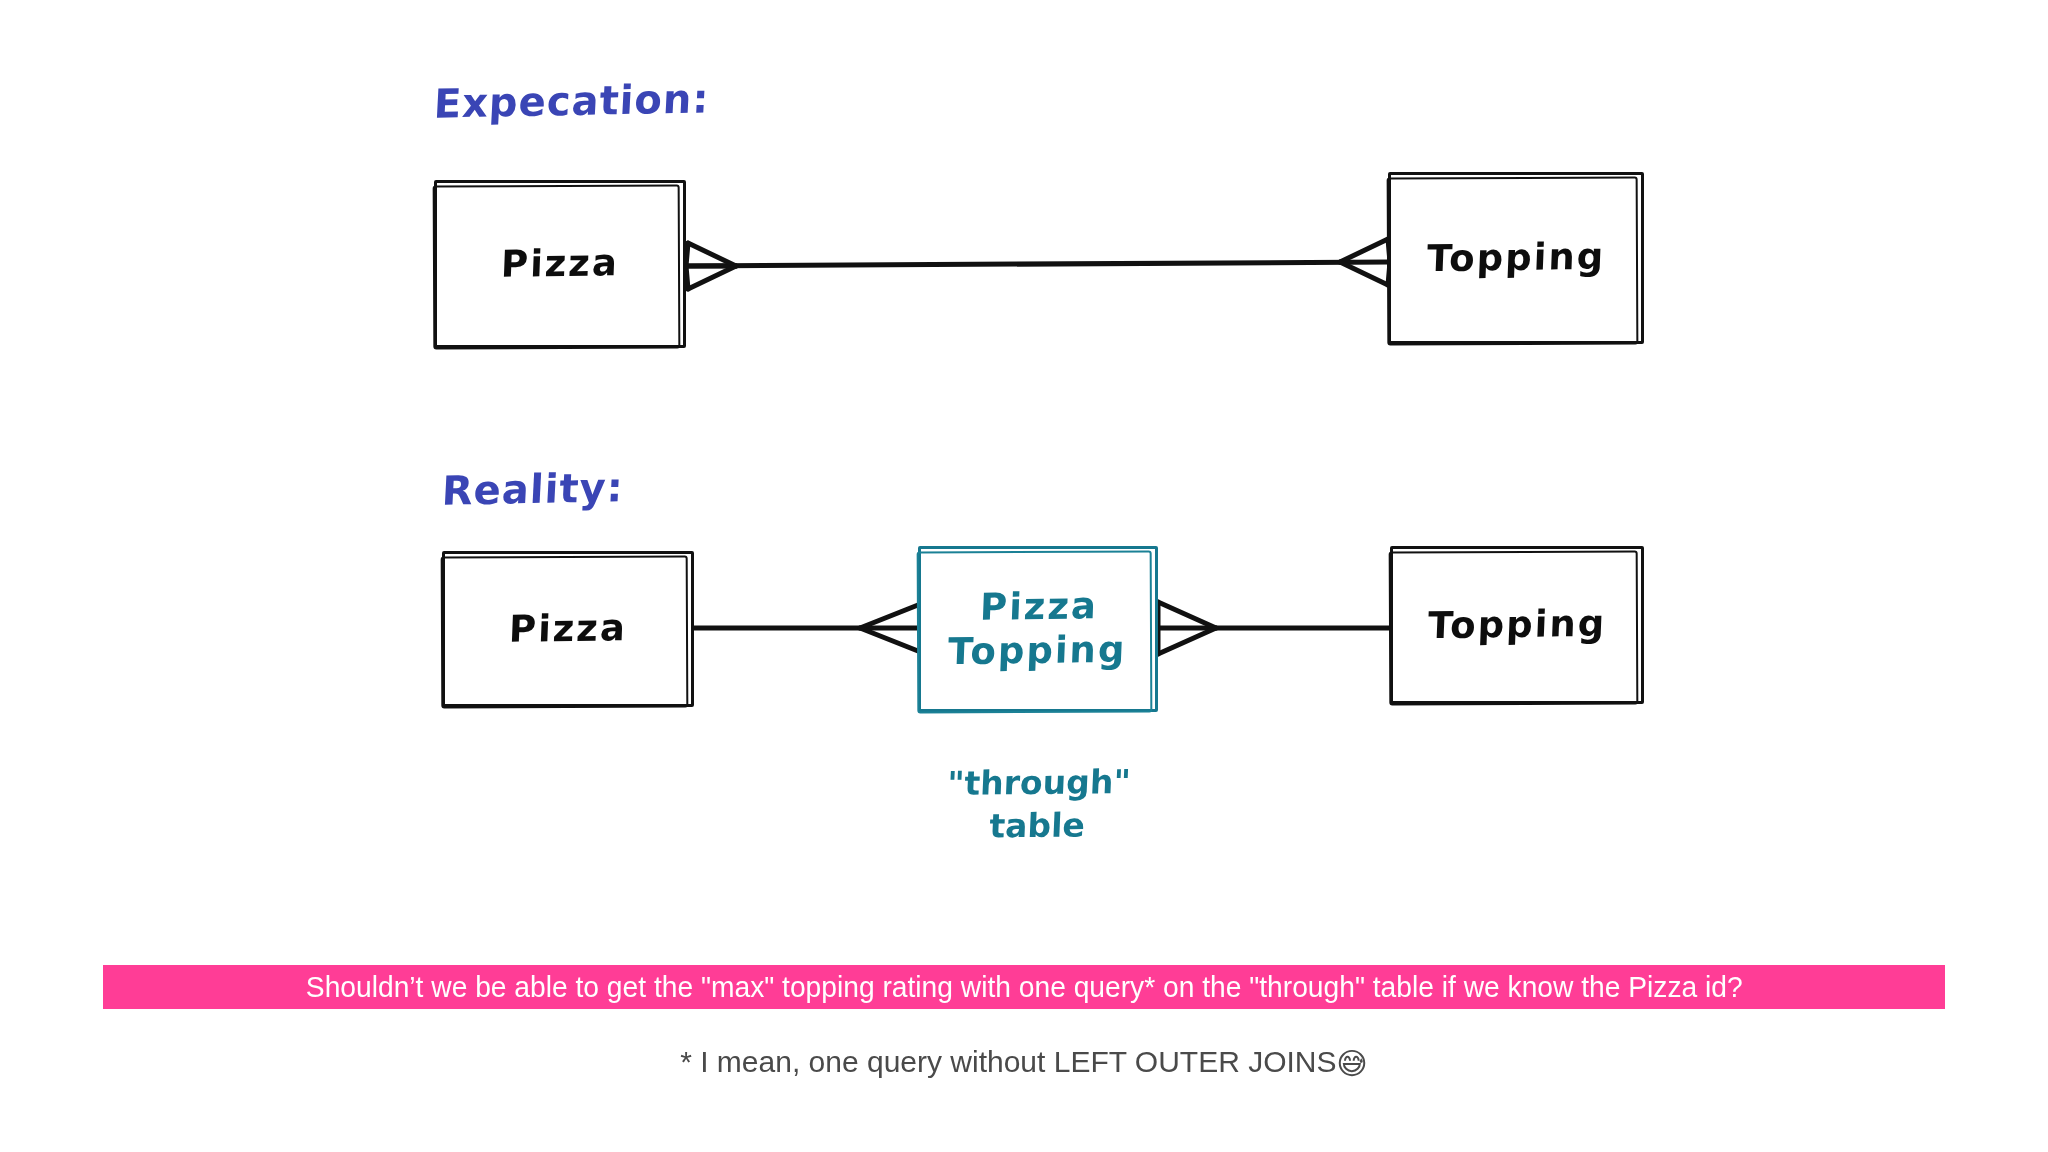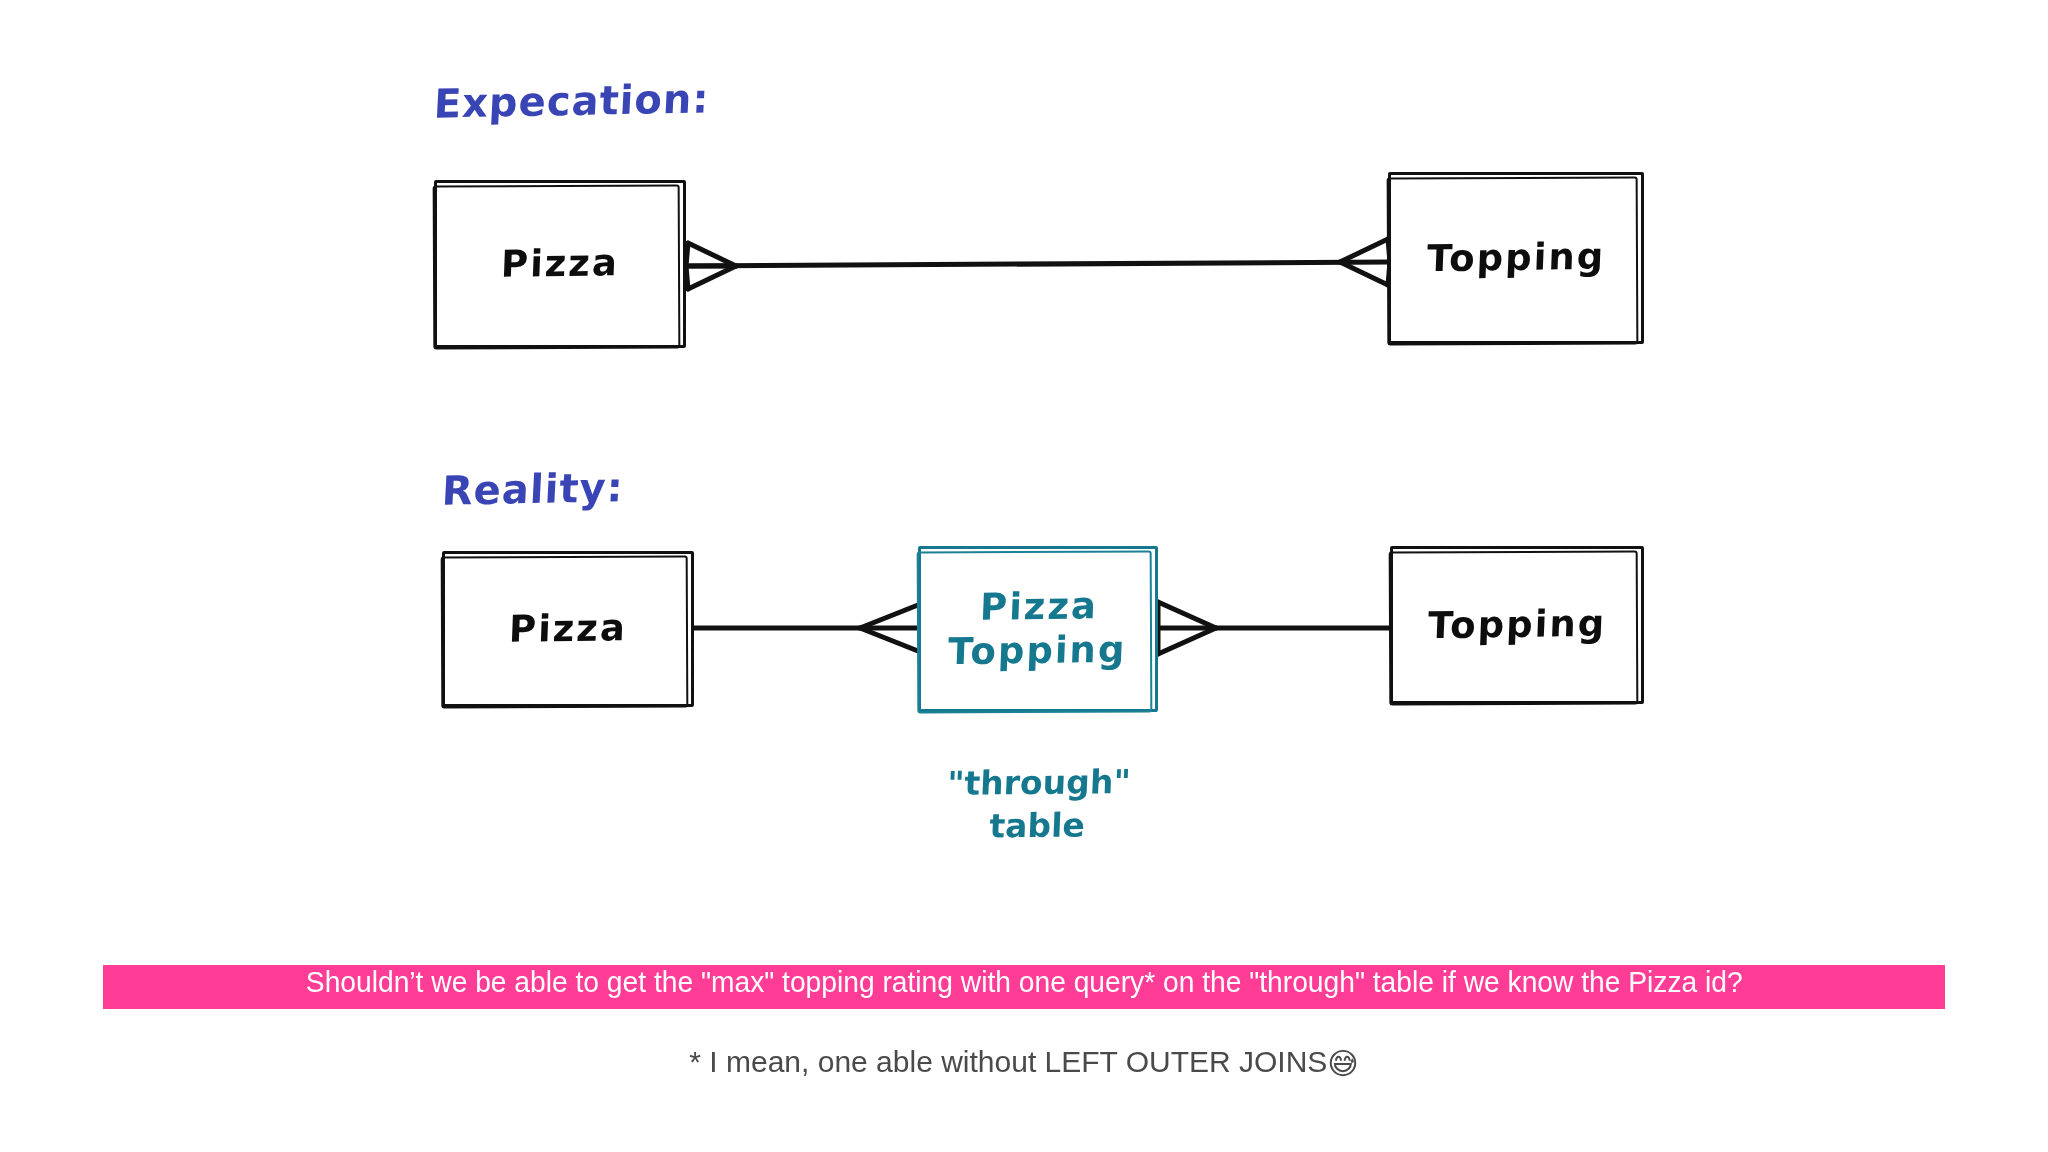--- a/index.html
+++ b/index.html
@@ -116,20 +116,21 @@
 
   
   #question-banner {
     position: absolute;
     left: 103px;
     top: 965px;
     width: 1842px;
     height: 44px;
     background: #ff3d96;
     display: flex;
+    align-items: center;
     justify-content: center;
   }
   #question-banner .qtext {
     color: #ffffff;
     font-family: "Liberation Sans", sans-serif;
     font-size: 30px;
     font-weight: 400;
     white-space: nowrap;
     transform: scaleX(0.94);
   }
@@ -218,16 +219,16 @@
   </div>
 
   <div id="caption-through">"through"
 table</div>
 
   <div id="question-banner">
     <span class="qtext">Shouldn’t we be able to get the "max" topping rating with one query* on the "through" table if we know the Pizza id?</span>
   </div>
 
   <div id="footnote">
-    <span>* I mean, one able without LEFT OUTER JOINS</span><span class="emoji">😅</span>
+    <span>* I mean, one query without LEFT OUTER JOINS</span><span class="emoji">😅</span>
   </div>
 
 </div>
 
 </body></html>

